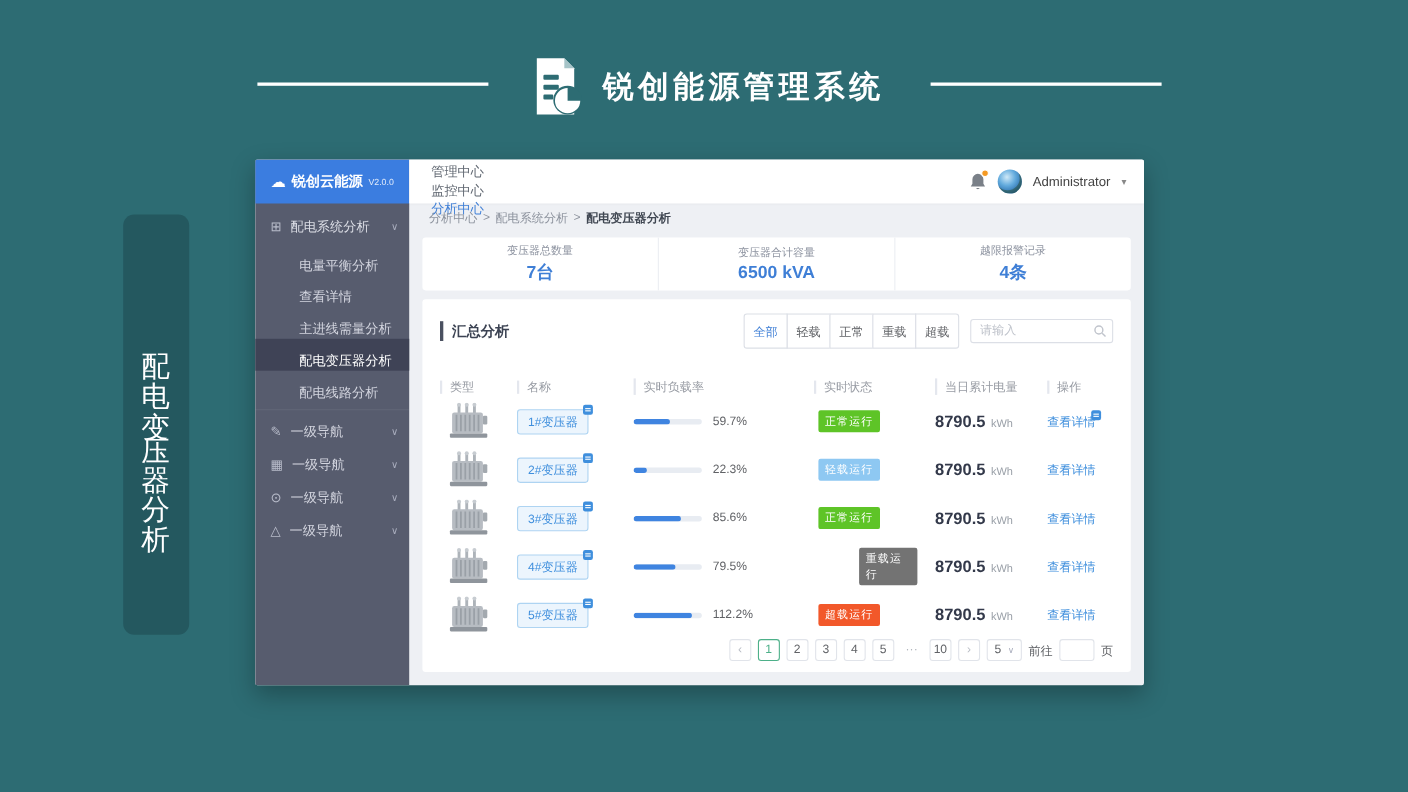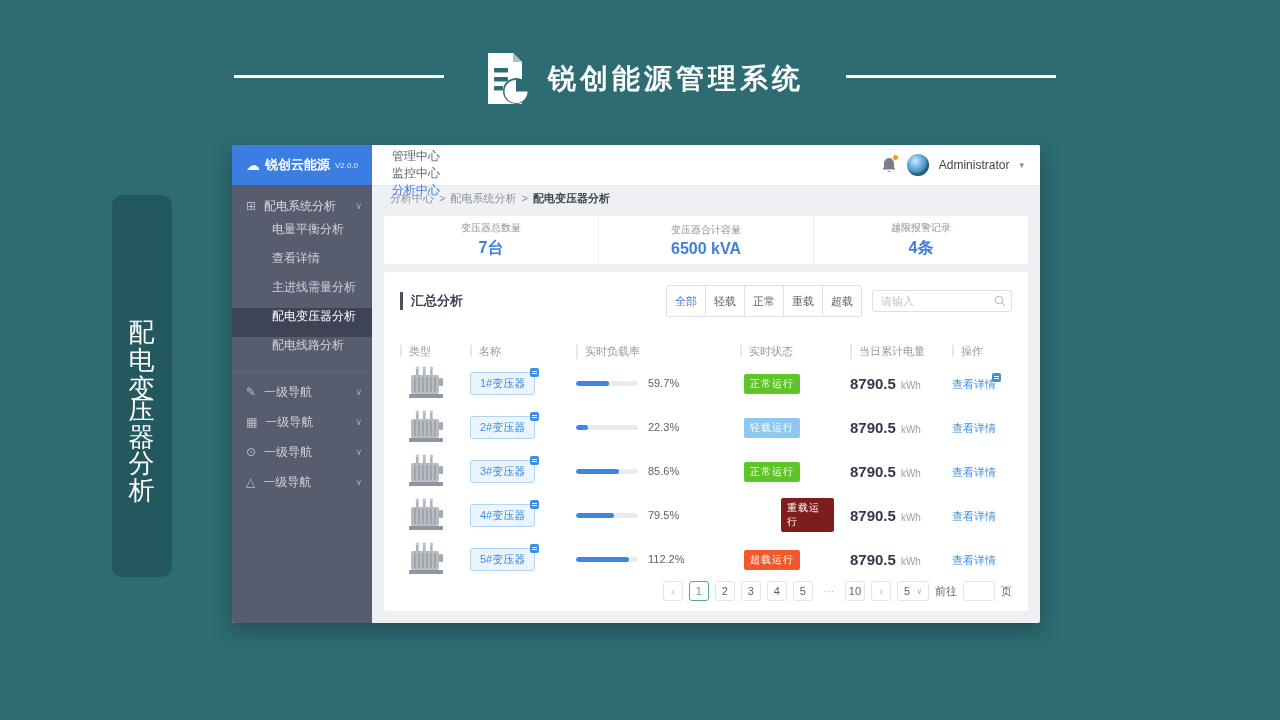--- a/index.html
+++ b/index.html
@@ -49,21 +49,21 @@
   .logo .cloud { font-size:14px; line-height:1; }
   .logo .lname { font-size:13px; font-weight:bold; }
   .logo .lver { font-size:8px; opacity:.85; }
   .menu { padding-top:6px; font-size:12px; color:#dcdee6; }
   .m-group {
     height:30px; display:flex; align-items:center; padding:0 10px 0 14px; cursor:pointer;
   }
   .m-group .gi { font-size:12px; margin-right:8px; color:#b9bdcb; }
   .m-group .chev { margin-left:auto; font-size:9px; color:#a9adbd; }
   .m-sub {
-    height:29px; display:flex; align-items:flex-start; padding-left:40px; cursor:pointer; color:#d3d5df;
+    height:29px; display:flex; align-items:flex-end; padding-left:40px; cursor:pointer; color:#d3d5df;
   }
   .m-sub.active { background:#3f4356; color:#fff; }
   .m-top { border-top:1px solid rgba(255,255,255,.07); margin-top:6px; padding-top:4px; }
   .m-item {
     height:30px; display:flex; align-items:center; padding:0 10px 0 14px; cursor:pointer; color:#d3d5df;
   }
   .m-item .gi { font-size:12px; margin-right:8px; color:#b9bdcb; }
   .m-item .chev { margin-left:auto; font-size:9px; color:#a9adbd; }
 
   
@@ -110,21 +110,21 @@
   .fbtn {
     min-width:33px; height:32px; padding:0 8px; background:#fff; border:1px solid #dcdfe6;
     font-size:11px; color:#606266; display:flex; align-items:center; justify-content:center;
     margin-left:-1px; cursor:pointer; font-family:inherit;
   }
   .fbtn:first-child { margin-left:0; border-radius:3px 0 0 3px; }
   .fbtn:last-child { border-radius:0 3px 3px 0; }
   .fbtn.active { color:#3f7fd6; position:relative; z-index:1; }
   .search { position:relative; }
   .search input {
-    width:140px; height:22px; border:1px solid #dcdfe6; border-radius:3px;
+    width:130px; height:22px; border:1px solid #dcdfe6; border-radius:3px;
     font-size:11px; padding:0 22px 0 8px; color:#333; outline:none; font-family:inherit;
   }
   .search input::placeholder { color:#c0c4cc; }
   .search svg { position:absolute; right:6px; top:5px; }
 
   
   .thead { display:flex; font-size:11px; color:#979ba3; margin-bottom:2px; }
   .th span { border-left:2px solid #e4e7ee; padding-left:7px; }
   .c-type { width:70px; }
   .c-name { width:106px; }
@@ -473,21 +473,21 @@
                 <rect x="1" y="28" width="34" height="4" rx="1" fill="#8f959c"></rect>
               </svg>
           </div>
           <div class="c-name"><button class="name-btn">4#变压器<i class="corner-badge"></i></button></div>
           <div class="c-load">
             <div class="track">
                 <div class="fill" style="width: 62%;"></div>
               </div>
             <span class="pct">79.5%</span>
           </div>
-          <div class="c-stat"><span class="badge" style="background: #7f1d1d; margin-left: 41px;">重载运行</span></div>
+          <div class="c-stat"><span class="badge" style="background: #737373; margin-left: 41px;">重载运行</span></div>
           <div class="c-ener">
             <span class="num">8790.5</span>
             <span class="unit">kWh</span>
           </div>
           <div class="c-act"><a class="detail">查看详情</a></div>
         </div>
 
         <div class="trow">
           <div class="c-type">
             <svg width="38" height="34" viewBox="0 0 38 34">

